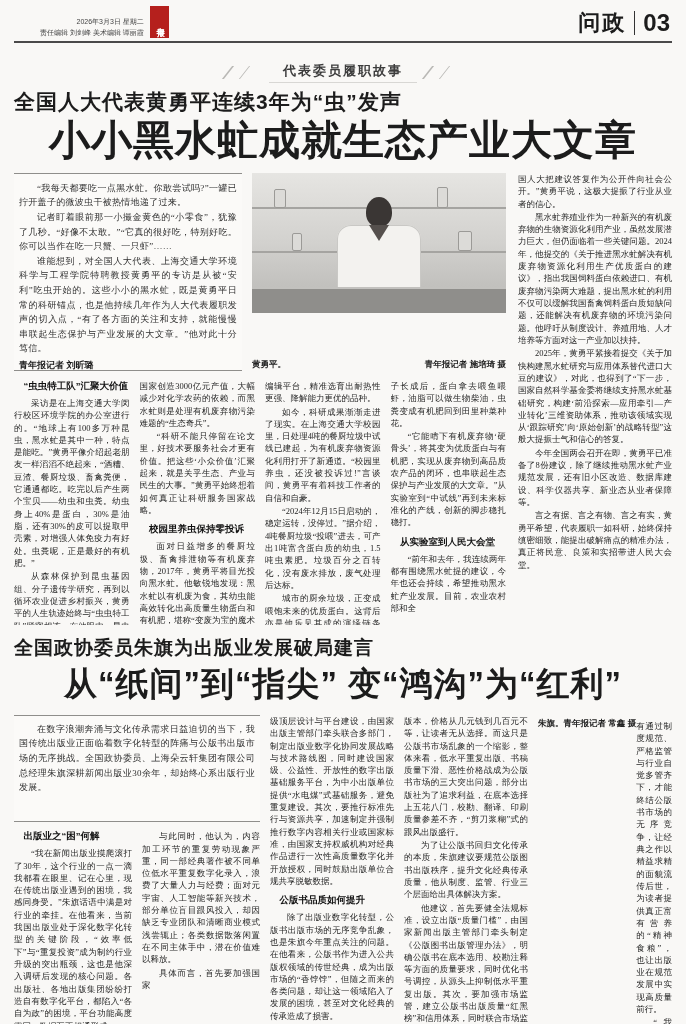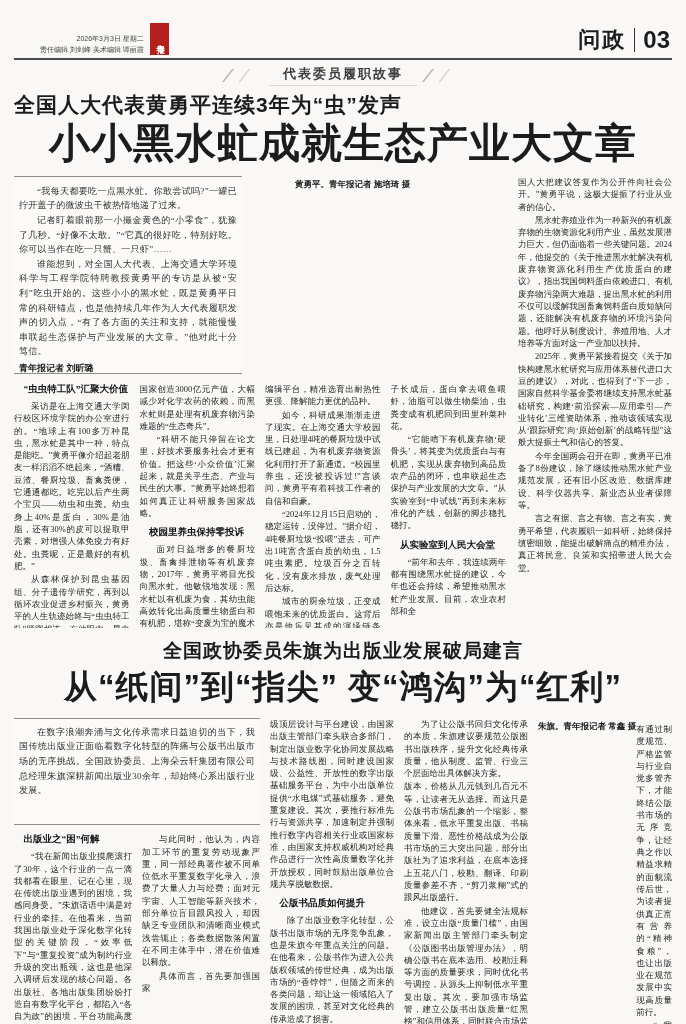--- a/index.html
+++ b/index.html
@@ -1,54 +1,54 @@
 <!DOCTYPE html>
 <html><head>
 <meta charset="utf-8">
 <style>
   html,body{margin:0;padding:0;background:#e9e8e6;}
   .page{position:relative;width:686px;height:1024px;margin:0 auto;background:#f9f8f6;
         font-family:"Liberation Serif",serif;color:#1c1c1c;overflow:hidden;
         display:flex;flex-direction:column;padding:0 14px;box-sizing:border-box;}
   
-  .hdr{display:flex;align-items:flex-end;padding-top:23px;height:32px;}
+  .hdr{display:flex;align-items:flex-end;padding-top:6px;height:32px;}
   .hdr-left{display:flex;align-items:flex-end;margin-left:26px;gap:6px;}
   .hdr-dates{text-align:right;font-size:7px;line-height:1.5;color:#444;font-family:"Liberation Sans",sans-serif;}
   .masthead{width:19px;height:32px;background:#b5201d;color:#fff;display:flex;align-items:center;justify-content:center;
             writing-mode:vertical-rl;font-size:8px;font-weight:bold;letter-spacing:1px;}
   .hdr-right{margin-left:auto;display:flex;align-items:center;gap:8px;padding-right:2px;}
   .sec-name{font-size:22px;font-weight:900;font-family:"Liberation Sans",sans-serif;letter-spacing:2px;}
   .sec-div{width:1px;height:24px;background:#333;}
   .page-no{font-size:24px;font-weight:900;font-family:"Liberation Sans",sans-serif;}
   .hdr-rule{border-top:2px solid #4a4a4a;margin-top:3px;}
   
-  .banner{display:flex;align-items:center;justify-content:center;gap:10px;margin-top:6px;height:18px;}
+  .banner{display:flex;align-items:center;justify-content:center;gap:10px;margin-top:20px;height:18px;}
   .slash{width:14px;height:13px;border-left:2px solid #b9b8b5;transform:skewX(-38deg);}
   .slash.s2{border-left-width:1px;margin-left:-9px;}
   .banner-text{font-size:13px;font-weight:bold;letter-spacing:2px;color:#3c3c3c;
                border-bottom:1px solid #d8d7d4;padding:0 14px 2px;}
   
   .kicker{font-family:"Liberation Sans",sans-serif;text-align:left;font-weight:700;font-size:21px;margin-top:7px;letter-spacing:1px;}
   .head1{font-family:"Liberation Sans",sans-serif;text-align:center;font-weight:900;font-size:41px;
          letter-spacing:1px;margin-top:2px;line-height:1.12;}
-  .kicker2{font-family:"Liberation Sans",sans-serif;text-align:center;font-weight:700;font-size:19px;margin-top:10px;letter-spacing:1px;}
+  .kicker2{font-family:"Liberation Sans",sans-serif;font-weight:700;font-size:19px;margin-top:10px;letter-spacing:1px;}
   .head2{font-family:"Liberation Sans",sans-serif;text-align:center;font-weight:900;font-size:33px;letter-spacing:1px;margin-top:1px;}
   
   .bp{font-size:8.5px;line-height:1.45;text-align:justify;margin:0 0 1px;text-indent:2em;color:#262626;}
   .col-h{font-family:"Liberation Sans",sans-serif;font-size:9.5px;font-weight:bold;margin:7px 0 4px;text-indent:1em;color:#111;}
   .clip{overflow:hidden;}
   
   .a1{display:flex;gap:12px;margin-top:9px;height:452px;}
   .a1-left{width:492px;display:flex;flex-direction:column;gap:9px;}
   .a1-toprow{display:flex;gap:10px;height:198px;}
   .introbox{width:228px;border-top:1px solid #8f8e8b;border-bottom:1px solid #8f8e8b;
             padding:7px 5px;box-sizing:border-box;background:#fbfaf8;}
   .intro-p{font-size:9px;line-height:1.62;text-align:justify;margin:0;text-indent:2em;color:#303030;letter-spacing:.3px;}
   .intro-by{font-size:9px;font-weight:bold;margin-top:3px;font-family:"Liberation Sans",sans-serif;}
-  .photo-wrap{flex:1;display:flex;flex-direction:row;gap:43px;}
+  .photo-wrap{flex:1;display:flex;flex-direction:column;gap:43px;}
   .caption{display:flex;justify-content:space-between;font-size:8.5px;font-weight:bold;margin-top:3px;
            font-family:"Liberation Sans",sans-serif;color:#222;}
   .a1-cols{display:flex;gap:10px;height:245px;}
   .a1-cols .col{flex:1;}
   .a1-right{flex:1;height:452px;}
   
   .photo1{position:relative;height:180px;background:linear-gradient(180deg,#e6e5e2 0%,#d2d1ce 50%,#b7b6b3 100%);overflow:hidden;}
   .p1-shelf{position:absolute;left:0;right:0;height:2px;background:#a5a4a1;}
   .p1-bottle{position:absolute;background:#dcdbd8;border:1px solid #9b9a97;border-radius:2px;}
   .p1-head{position:absolute;top:24px;left:50%;width:26px;height:30px;margin-left:-13px;background:#39septa3634;background:#3a3634;border-radius:50% 50% 46% 46%;}
@@ -192,22 +192,22 @@
         </div>
       </div>
     </div>
     <div class="a2-col clip">
       <p class="bp" style="text-indent:0">级顶层设计与平台建设，由国家出版主管部门牵头联合多部门，制定出版业数字化协同发展战略与技术路线图，同时建设国家级、公益性、开放性的数字出版基础服务平台，为中小出版单位提供“水电煤”式基础服务，避免重复建设。其次，要推行标准先行与资源共享，加速制定并强制推行数字内容相关行业或国家标准，由国家支持权威机构对经典作品进行一次性高质量数字化并开放授权，同时鼓励出版单位合规共享脱敏数据。</p>
       <div class="col-h">公版书品质如何提升</div>
       <p class="bp">除了出版业数字化转型，公版书出版市场的无序竞争乱象，也是朱旗今年重点关注的问题。在他看来，公版书作为进入公共版权领域的传世经典，成为出版市场的“香饽饽”，但随之而来的各类问题，却让这一领域陷入了发展的困境，甚至对文化经典的传承造成了损害。</p>
       <p class="bp">“公版书出版不需要付版费，成本低、需求大，所以大量出版社扎堆进入，带来的问题数不胜数。”朱旗举例说，仅《小王子》一本书，市场上就能找到数百种</p>
     </div>
     <div class="a2-col clip">
+      <p class="bp" style="text-indent:0">版本，价格从几元钱到几百元不等，让读者无从选择。而这只是公版书市场乱象的一个缩影，整体来看，低水平重复出版、书稿质量下滑、恶性价格战成为公版书市场的三大突出问题，部分出版社为了追求利益，在底本选择上五花八门，校勘、翻译、印刷质量参差不齐，“剪刀浆糊”式的跟风出版盛行。</p>
       <p class="bp">为了让公版书回归文化传承的本质，朱旗建议要规范公版图书出版秩序，提升文化经典传承质量，他从制度、监管、行业三个层面给出具体解决方案。</p>
-      <p class="bp" style="text-indent:0">版本，价格从几元钱到几百元不等，让读者无从选择。而这只是公版书市场乱象的一个缩影，整体来看，低水平重复出版、书稿质量下滑、恶性价格战成为公版书市场的三大突出问题，部分出版社为了追求利益，在底本选择上五花八门，校勘、翻译、印刷质量参差不齐，“剪刀浆糊”式的跟风出版盛行。</p>
       <p class="bp">他建议，首先要健全法规标准，设立出版“质量门槛”，由国家新闻出版主管部门牵头制定《公版图书出版管理办法》，明确公版书在底本选用、校勘注释等方面的质量要求，同时优化书号调控，从源头上抑制低水平重复出版。其次，要加强市场监管，建立公版书出版质量“红黑榜”和信用体系，同时联合市场监管部门规范电商销售行为，清理“三无”公版书。</p>
 
     </div>
     <div class="a2-rightgrp">
       <div class="photo2">
         <div class="p2-panel"></div>
         <div class="p2-frame"></div>
         <div class="p2-figure"></div>
         <div class="p2-head"></div>
         <div class="p2-book"></div>

